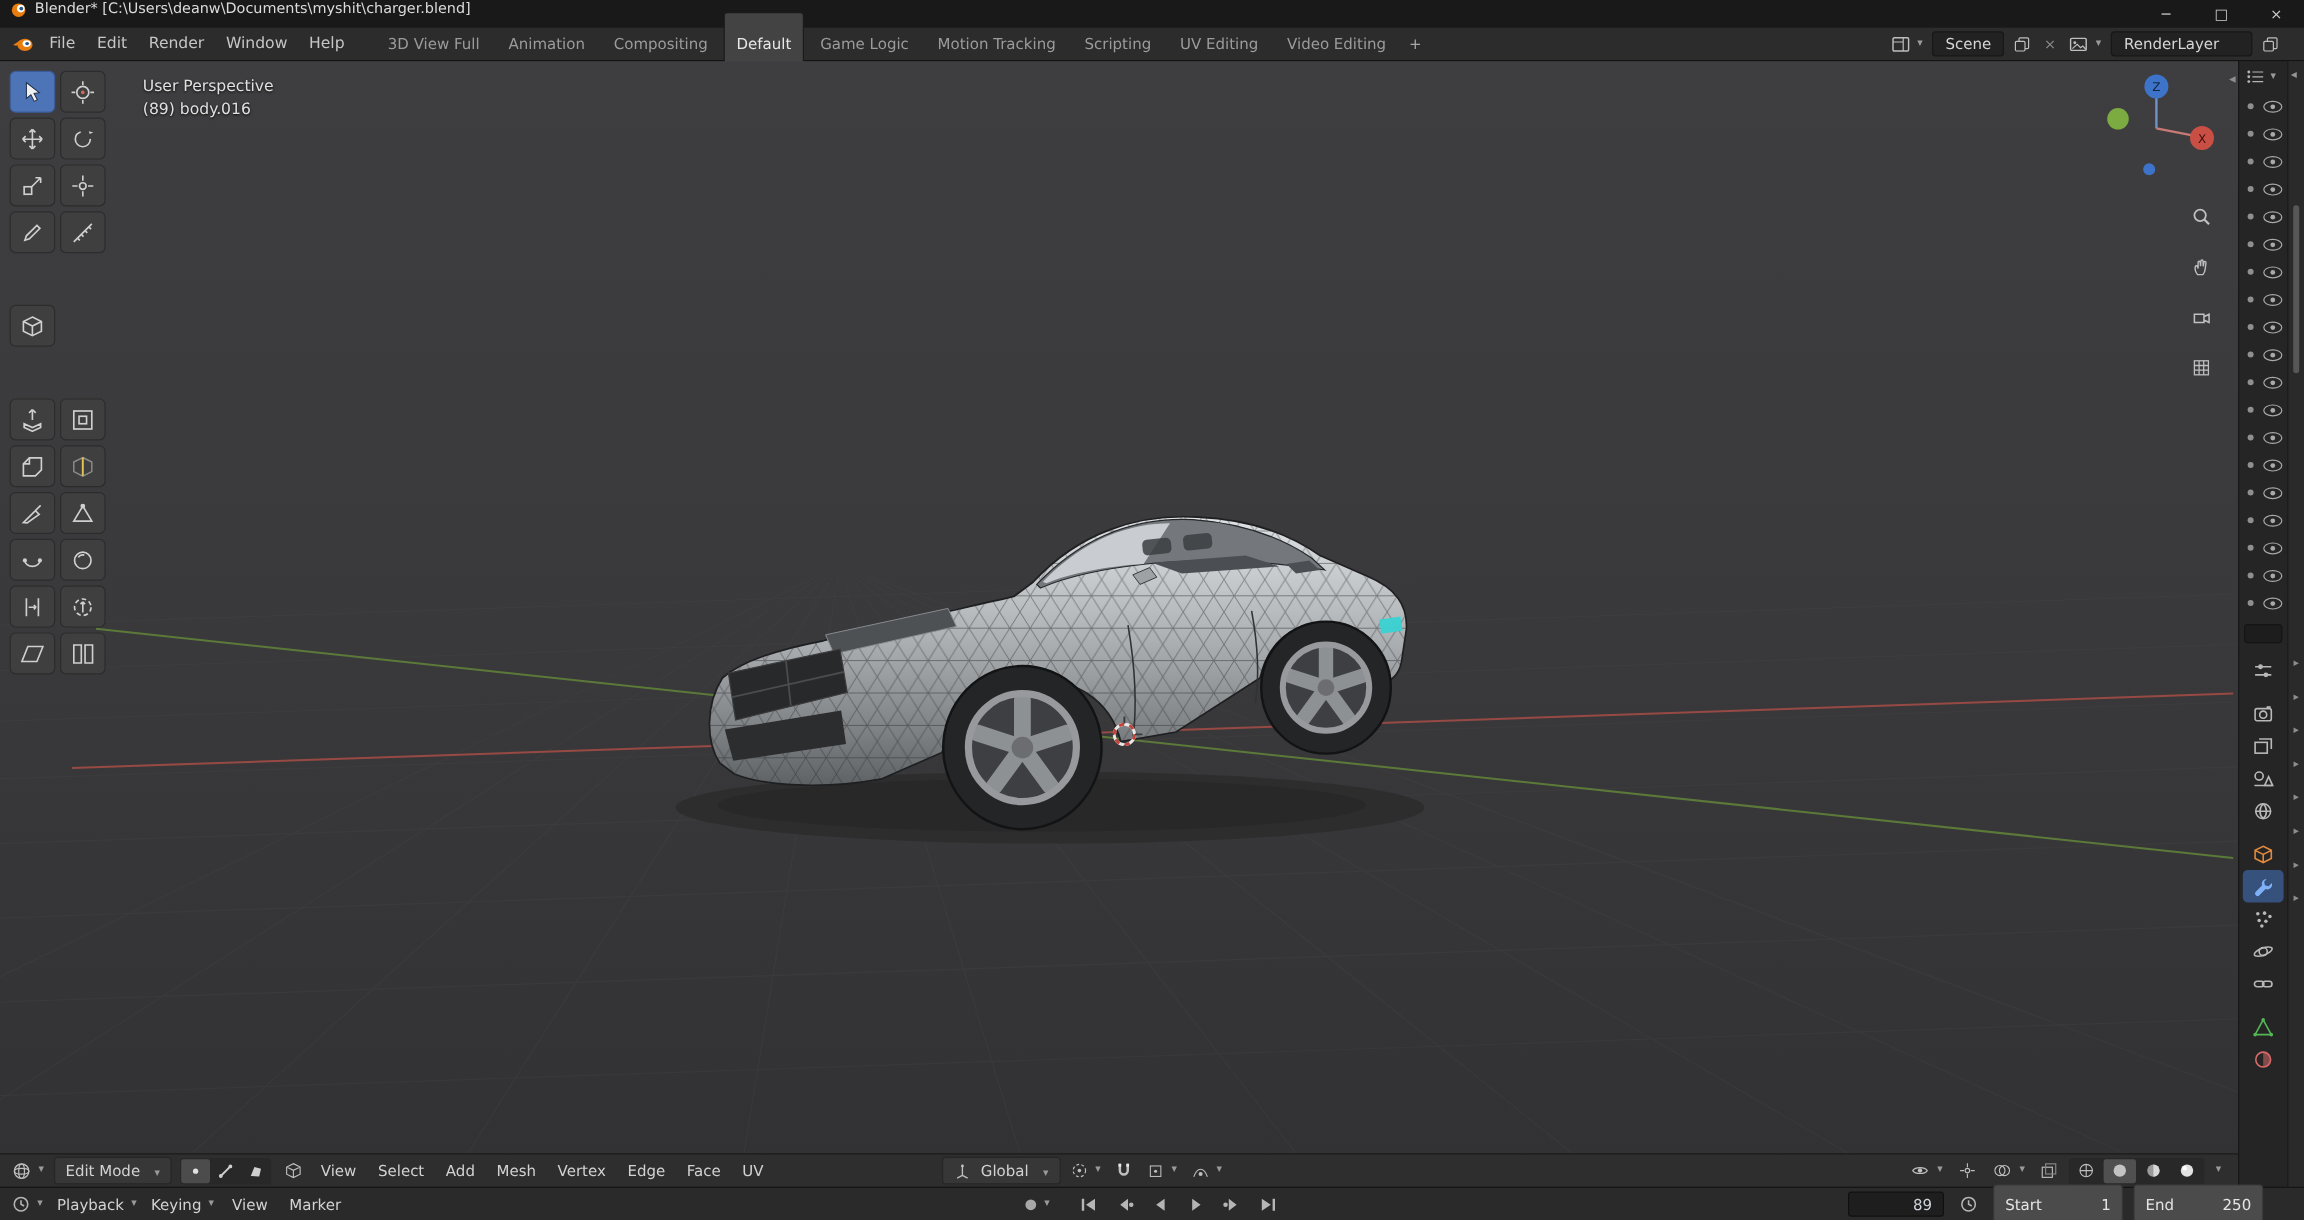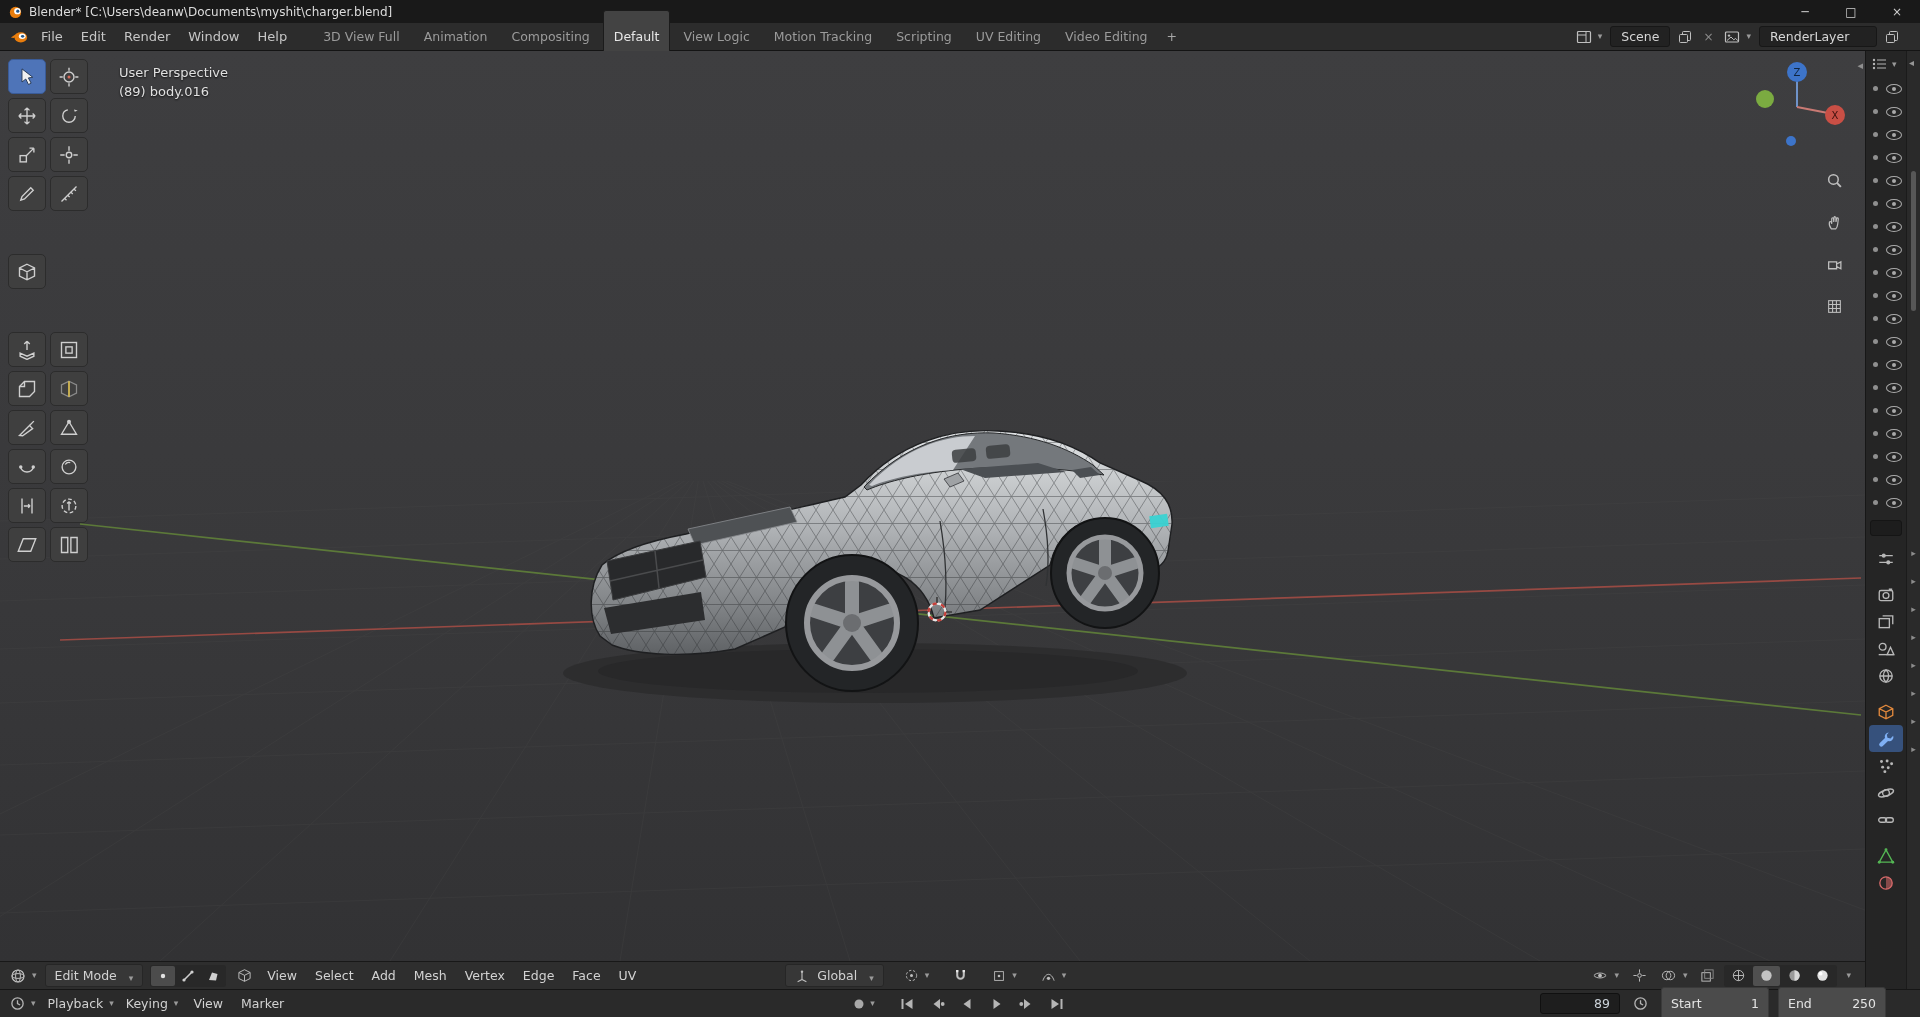--- a/index.html
+++ b/index.html
@@ -1,21 +1,21 @@
 <!DOCTYPE html>
 <html><head>
 <meta charset="utf-8">
 <style>
   *{margin:0;padding:0;box-sizing:border-box;cursor:default;user-select:none}
   html,body{width:1920px;height:1017px;overflow:hidden;background:#161616;
     font-family:"DejaVu Sans","Liberation Sans",sans-serif;color:#c8c8c8}
   .window{display:flex;flex-direction:column;width:1920px;height:1017px}
 
   
-  .titlebar{height:23px;background:#191919;display:flex;align-items:center;font-size:12px;color:#dcdcdc;flex:0 0 auto}
+  .titlebar{height:23px;background:#191919;display:flex;align-items:flex-start;font-size:12px;color:#dcdcdc;flex:0 0 auto}
   .app-icon{margin:0 6px 0 8px}
   .win-controls{margin-left:auto;display:flex;height:100%}
   .win-btn{width:46px;height:100%;display:flex;align-items:center;justify-content:center;color:#cfcfcf;font-size:12px}
 
   
   .menubar{height:28px;background:#2c2c2c;border-bottom:1px solid #141414;display:flex;align-items:center;
     font-size:13px;color:#c6c6c6;padding:0 18px 0 6px;flex:0 0 auto}
   .menu-item{padding:4px 9px;border-radius:3px;white-space:nowrap}
   .tabs{display:flex;align-items:center;margin-left:16px;gap:2px}
   .tab{padding:4px 11px;color:#9b9b9b;border-radius:3px;font-size:12.5px;white-space:nowrap}
@@ -51,21 +51,21 @@
   
   .header3d{height:28px;background:#2e2e2e;border-top:1px solid #181818;display:flex;align-items:center;
     padding:0 14px 0 6px;font-size:12.5px;color:#d2d2d2;gap:4px;flex:0 0 auto}
   .hd-btn{display:flex;align-items:center;gap:2px;padding:2px 4px;border-radius:3px}
   .dropdown{display:flex;align-items:flex-end;gap:8px;background:#373737;border:1px solid #262626;border-radius:3px;
     padding:3px 9px;white-space:nowrap}
   .menu-label{padding:3px 7px;white-space:nowrap}
   .select-mode-group{display:flex;gap:1px;background:#282828;border-radius:3px;padding:1px;margin:0 3px}
   .sm-btn{width:24px;height:20px;display:flex;align-items:center;justify-content:center;border-radius:2px}
   .sm-btn.active{background:#4c4c4c}
-  .mid-cluster{display:flex;align-items:center;gap:16px;margin-left:138px}
+  .mid-cluster{display:flex;align-items:center;gap:4px;margin-left:138px}
   .right-cluster{display:flex;align-items:center;gap:5px;margin-left:auto}
   .shading-group{display:flex;gap:1px;background:#282828;border-radius:3px;padding:1px}
   .shade-btn{width:27px;height:20px;display:flex;align-items:center;justify-content:center;border-radius:2px}
   .shade-btn.active{background:#505050}
 
   
   .right-col{width:55px;background:#252525;border-left:1px solid #171717;display:flex;flex:0 0 auto}
   .right-inner{width:40px;display:flex;flex-direction:column}
   .outliner-header{height:26px;display:flex;align-items:center;padding-left:6px;gap:1px}
   .out-row{height:23px;display:flex;align-items:center;gap:8px;padding-left:7px}
@@ -125,21 +125,21 @@
     <span class="menu-item">File</span>
     <span class="menu-item">Edit</span>
     <span class="menu-item">Render</span>
     <span class="menu-item">Window</span>
     <span class="menu-item">Help</span>
     <div class="tabs">
         <div class="tab">3D View Full</div>
         <div class="tab">Animation</div>
         <div class="tab">Compositing</div>
         <div class="tab active">Default</div>
-        <div class="tab">View Logic</div>
+        <div class="tab">Game Logic</div>
         <div class="tab">Motion Tracking</div>
         <div class="tab">Scripting</div>
         <div class="tab">UV Editing</div>
         <div class="tab">Video Editing</div>
       </div>
     <div class="tab add-tab">+</div>
     <div class="menubar-right">
       <div class="browse-btn">
         <svg width="16" height="14" viewBox="0 0 16 14">
           <rect x="1.5" y="1.5" width="13" height="11" rx="1" fill="none" stroke="#bfbfbf" stroke-width="1.2"></rect>

